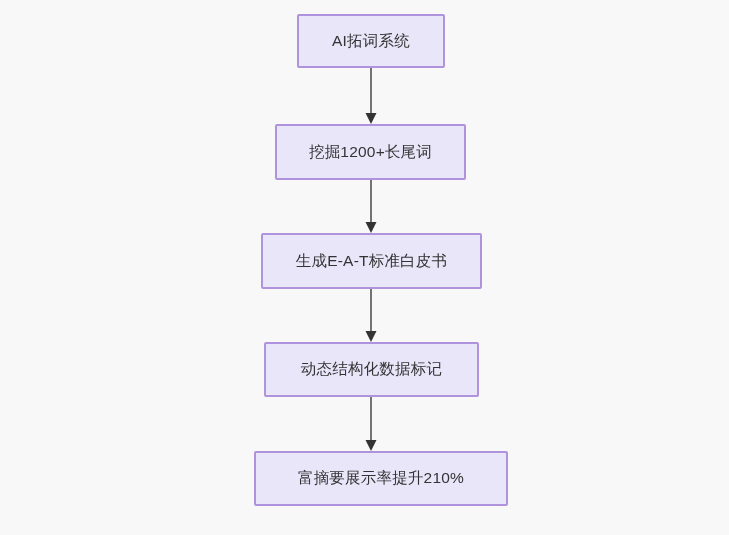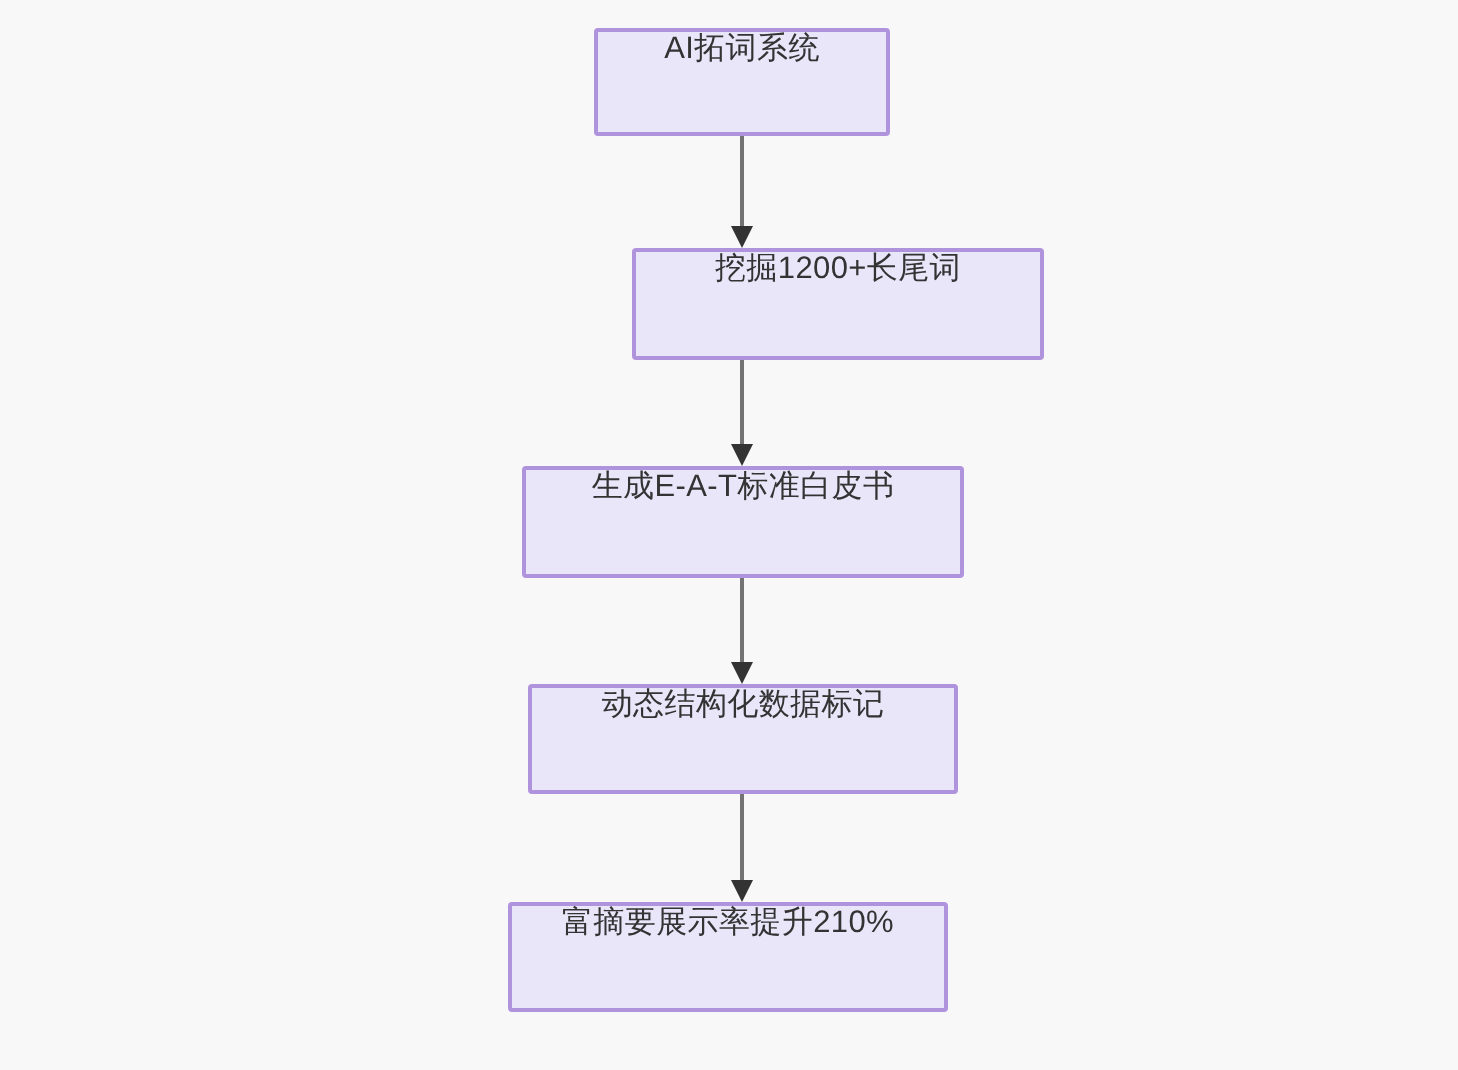--- a/index.html
+++ b/index.html
@@ -18,20 +18,21 @@
     width: 729px;
     height: 535px;
   }
   .node {
     position: absolute;
     box-sizing: border-box;
     background: #e9e6fa;
     border: 2px solid #b093dd;
     border-radius: 2px;
     display: flex;
+    align-items: center;
     justify-content: center;
     color: #333333;
     font-size: 15.5px;
     line-height: 1.2;
     letter-spacing: 0.2px;
     white-space: nowrap;
   }
   .node-label {
     display: block;
   }
@@ -70,29 +71,29 @@
 
   <svg class="edge" style="left:361px; top:397px;" width="20" height="54" viewBox="0 0 20 54">
     <line class="edge-line" x1="10" y1="0" x2="10" y2="46"></line>
     <polygon class="edge-head" points="10,54 4.5,43 15.5,43"></polygon>
   </svg>
 
   <div class="node" style="left:297px; top:14px; width:148px; height:54px;">
     <span class="node-label">AI拓词系统</span>
   </div>
 
-  <div class="node" style="left:275px; top:124px; width:206px; height:56px;margin-left:41px;">
+  <div class="node" style="left:275px; top:124px; width:191px; height:56px;">
     <span class="node-label">挖掘1200+长尾词</span>
   </div>
 
   <div class="node" style="left:264px; top:342px; width:215px; height:55px;">
     <span class="node-label">动态结构化数据标记</span>
   </div>
 
   <div class="node" style="left:261px; top:233px; width:221px; height:56px;">
     <span class="node-label">生成E-A-T标准白皮书</span>
   </div>
 
-  <div class="node" style="left:254px; top:451px; width:220px; height:55px;">
+  <div class="node" style="left:254px; top:451px; width:254px; height:55px;">
     <span class="node-label">富摘要展示率提升210%</span>
   </div>
 
 </div>
 
 </body></html>

